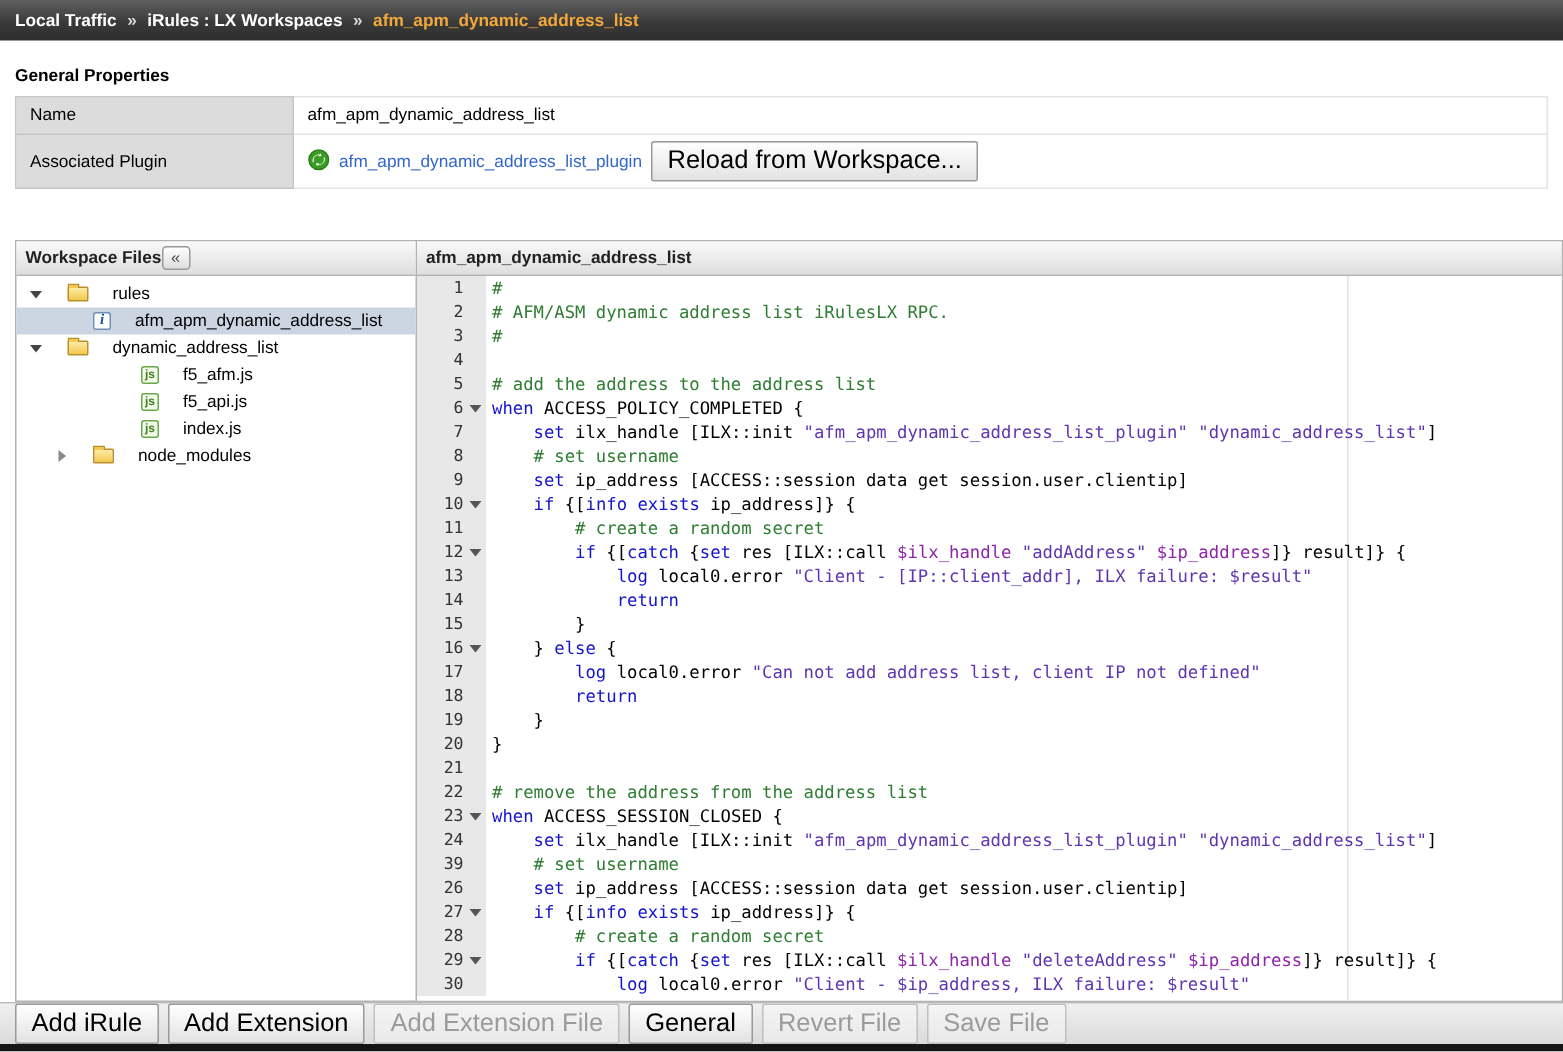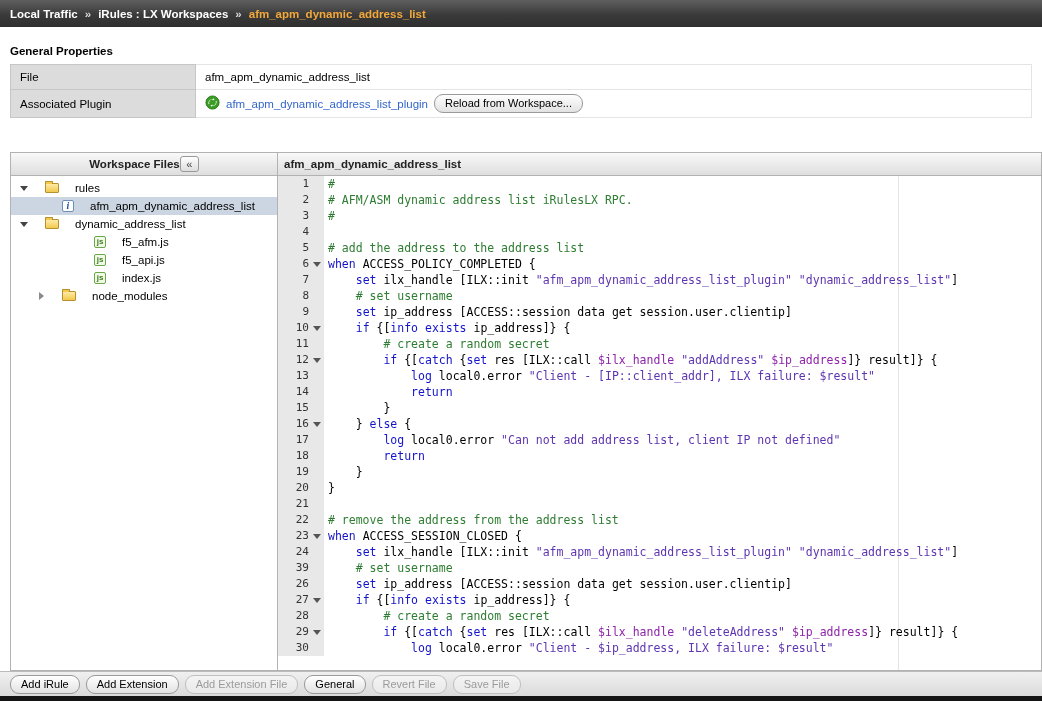--- a/index.html
+++ b/index.html
@@ -16,31 +16,31 @@
 
   
   .gp-section { padding:10px 10px 0 10px; }
   .gp-title { font-size:11.5px; font-weight:bold; color:#000; margin:8px 0 7px 0; }
   .gp-table { width:100%; border-collapse:collapse; border:1px solid #b9b9b9; }
   .gp-table td { font-size:11.5px; height:25px; padding:4px 9px; vertical-align:middle; }
   td.gp-label { width:185px; background:#dcdcdc; border:1px solid #c6c6c6; color:#000; }
   td.gp-value { background:#fff; border:1px solid #e4e4e4; color:#000; }
   .plugin-cell { display:flex; align-items:center; gap:6px; }
   .plugin-link { color:var(--link,#3366cc); cursor:pointer; }
-  .btn { font-family:"Liberation Sans",sans-serif; font-size:11px; color:#000; padding:2px 10px 3px 10px;
-         border:1px solid #9a9a9a; border-radius:9px; background:linear-gradient(#ffffff,#e2e2e2); cursor:pointer; }
+  .btn { font-family:"Liberation Sans",sans-serif; font-size:17px; color:#000; padding:2px 10px 3px 10px;
+         border:1px solid #9a9a9a; border-radius:2px; background:linear-gradient(#ffffff,#e2e2e2); cursor:pointer; }
   .btn.disabled { color:#9b9b9b; background:linear-gradient(#f4f4f4,#e9e9e9); border-color:#c0c0c0; cursor:default; }
 
   
   .ws-row { flex:1 1 auto; min-height:0; display:flex; margin:34px 0 0 10px; }
   .files-panel { flex:0 0 268px; border:1px solid #b2b2b2; display:flex; flex-direction:column; background:#fff; }
   .editor-panel { flex:1 1 auto; min-width:0; border:1px solid #b2b2b2; border-left:none; display:flex; flex-direction:column; background:#fff; }
   .panel-h { flex:0 0 23px; background:linear-gradient(#f9f9f9,#dedede); border-bottom:1px solid #b2b2b2;
              display:flex; align-items:center; padding:0 6px; font-weight:bold; font-size:11.5px; color:#222; }
-  .files-panel .panel-h { justify-content:center; }
+  .files-panel .panel-h { justify-content:flex-start; }
   .collapse-btn { width:19px; height:16px; font-size:11px; line-height:13px; border:1px solid #999; border-radius:3px;
                   background:linear-gradient(#fff,#ddd); text-align:center; color:#444; cursor:pointer; padding:0; }
 
   
   .tree { flex:1 1 auto; overflow:hidden; padding-top:3px; }
   .tree-row { height:18px; display:flex; align-items:center; gap:16px; font-size:11.5px; color:#000; cursor:pointer; white-space:nowrap; }
   .tree-row.selected { background:var(--selected-bg,#ccd6e2); }
   .expander { width:10px; flex:0 0 10px; display:flex; justify-content:center; align-items:center; }
   .tri-open { width:0; height:0; border-left:4px solid transparent; border-right:4px solid transparent; border-top:5px solid #444; }
   .tri-closed { width:0; height:0; border-top:4px solid transparent; border-bottom:4px solid transparent; border-left:5px solid #8a8a8a; }
@@ -88,21 +88,21 @@
         <span class="bc-sep">»</span>
         <span class="bc-item hl">afm_apm_dynamic_address_list</span>
       </div>
   </div>
 
   <div class="gp-section">
     <div class="gp-title">General Properties</div>
     <table class="gp-table">
       <tbody>
           <tr>
-            <td class="gp-label">File</td>
+            <td class="gp-label">Name</td>
             <td class="gp-value">afm_apm_dynamic_address_list</td>
           </tr>
           <tr>
             <td class="gp-label">Associated Plugin</td>
             <td class="gp-value">
               <span class="plugin-cell">
                 <span><svg width="15" height="15" viewBox="0 0 16 16">
                     <circle cx="8" cy="8" r="7" fill="#3a9d23" stroke="#2d7a1b"></circle>
                     <path d="M4.6 9.5A3.6 3.6 0 0 1 8.2 4.6l-.4 1 2.3-.3-1-2-.3.9a4.6 4.6 0 0 0-5.1 5.6z" fill="#fff"></path>
                     <path d="M11.4 6.5a3.6 3.6 0 0 1-3.6 4.9l.4-1-2.3.3 1 2 .3-.9a4.6 4.6 0 0 0 5.1-5.6z" fill="#fff"></path>

